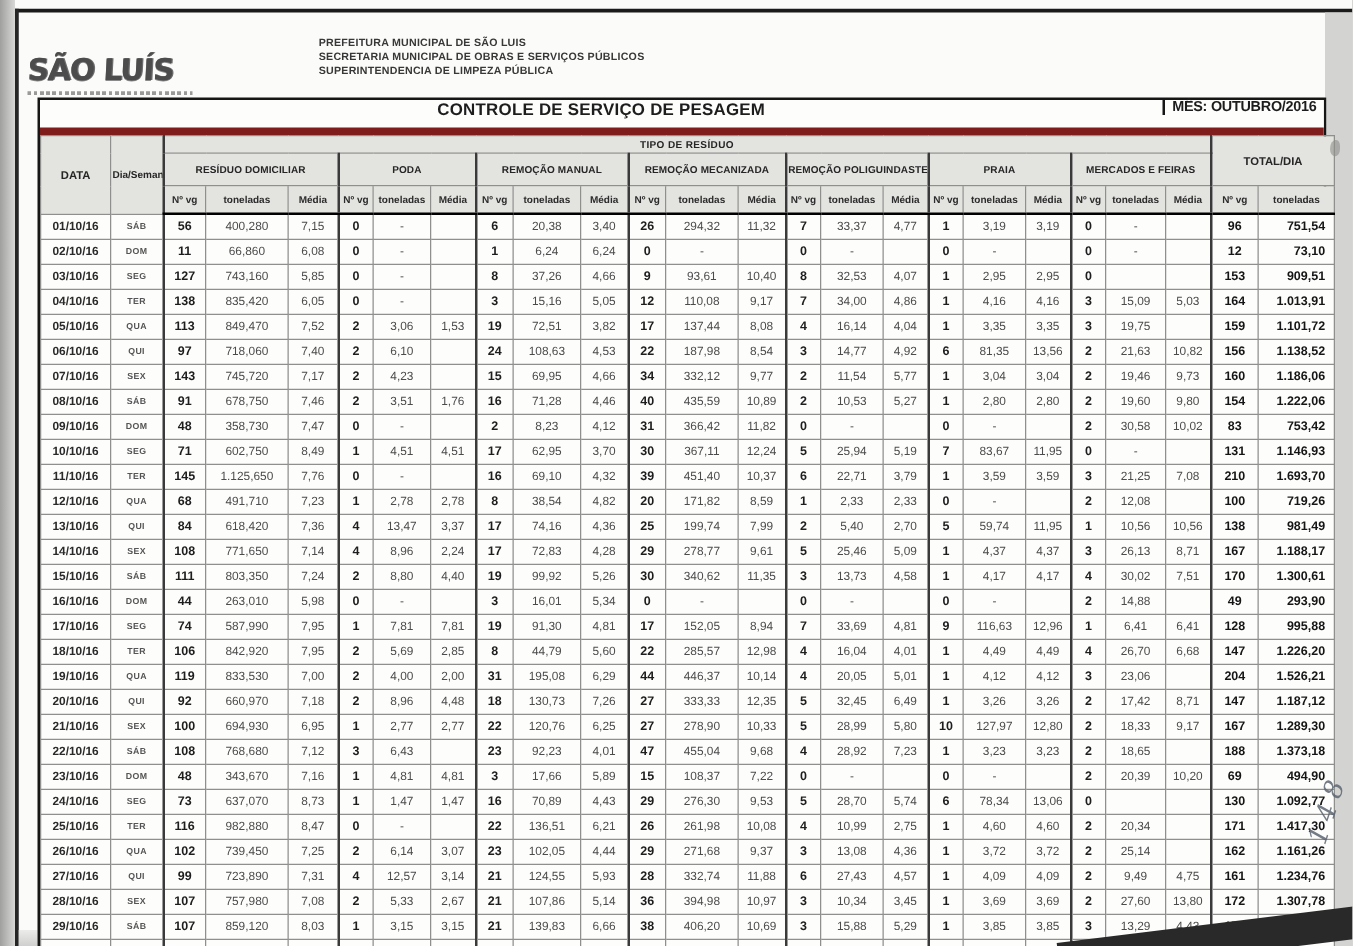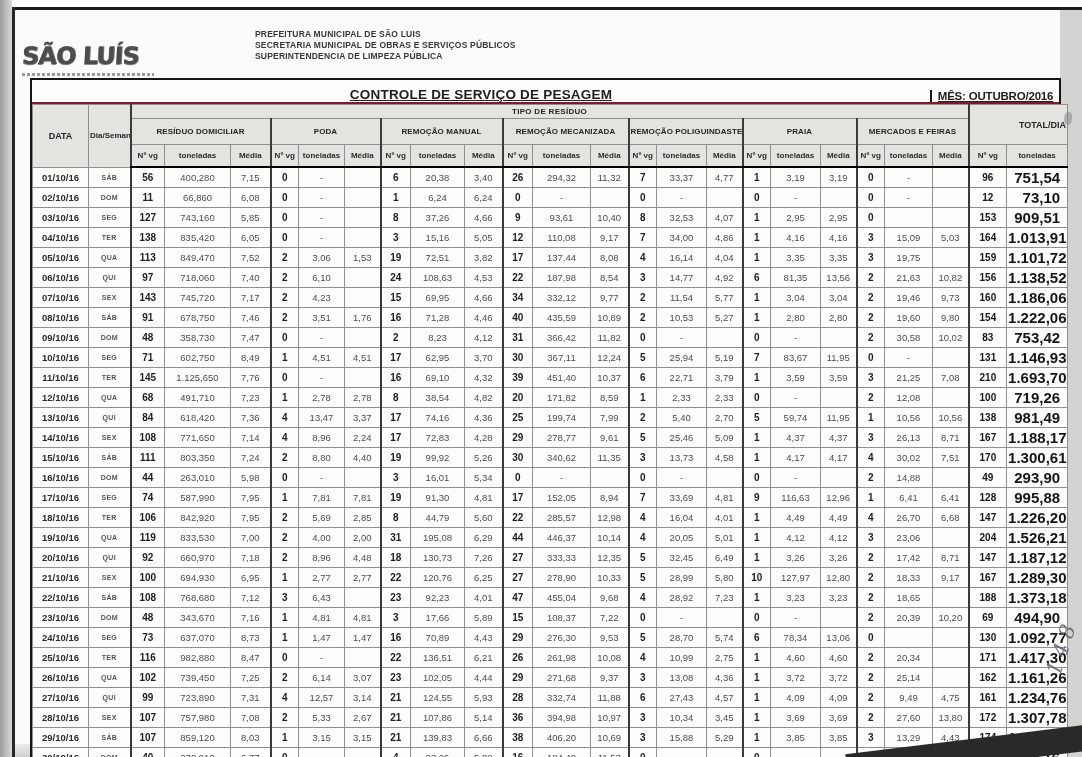--- a/index.html
+++ b/index.html
@@ -25,42 +25,42 @@
   .logo-text{font-family:"DejaVu Sans",sans-serif;font-weight:900;font-size:24px;color:#4c4c4c;
              letter-spacing:-1px;transform:skewX(-3deg);
              text-shadow:1px 0 0 #6e6e6e, 0 1px 0 #8a8a8a;}
   .logo-tag{margin-top:3px;width:132px;height:3px;
             background:repeating-linear-gradient(to right,#9a9a98 0 3px,transparent 3px 5px);}
   
   .org{position:absolute;left:255px;top:29px;width:600px;text-align:left;}
   .org div{font-size:8.5px;font-weight:bold;line-height:11px;color:#383838;letter-spacing:.2px;}
   
   .sheet{position:absolute;left:30px;top:78px;width:1027px;border:2px solid #161616;background:#fdfdfc;}
-  .titlebar{display:flex;height:22px;border-bottom:2px solid #7f1d1d;align-items:flex-end;background:#fdfdfc;text-decoration:underline;}
+  .titlebar{display:flex;height:22px;border-bottom:6px solid #7f1d1d;align-items:flex-start;background:#fdfdfc;}
   .title-main{flex:1;display:flex;align-items:center;justify-content:center;
               font-size:13.5px;font-weight:bold;color:#1d1d1d;letter-spacing:.2px;}
   .title-month{width:127px;border-left:2px solid #161616;display:flex;align-items:center;justify-content:center;
                font-size:11.5px;font-weight:bold;color:#1d1d1d;letter-spacing:-.2px;}
   table{border-collapse:collapse;table-layout:fixed;width:100%;}
   th,td{border:1px solid #8f8f8d;overflow:hidden;white-space:nowrap;}
   thead th{background:#e3e3e0;font-weight:bold;color:#262626;margin-top:28px;}
   .tipo-h{font-size:8px;height:11px;letter-spacing:.3px;}
   .group-h{font-size:8px;height:23px;letter-spacing:.1px;}
   .sub-h{font-size:8px;height:19px;font-weight:bold;color:#2c2c2c;}
   .rowspan-h{font-size:9px;}
-  .total-h{font-size:9px;text-align:right;}
+  .total-h{font-size:9px;}
   .gb{border-left:2px solid #3a3a3a;}
   thead tr.last th{border-bottom:2px solid #000000;}
   tbody td{height:17px;text-align:center;background:#fdfdfc;}
   td.date{font-size:9.5px;font-weight:bold;color:#2a2a2a;margin-top:34px;}
   td.day{font-size:7px;font-weight:bold;color:#555;letter-spacing:.3px;}
   td.vg{font-size:10px;font-weight:bold;color:#1d1d1d;}
   td.ton,td.med{font-size:9.5px;color:#4c4c4c;}
   td.tvg{font-size:10px;font-weight:bold;color:#151515;}
-  td.tton{font-size:15px;font-weight:bold;color:#151515;text-align:right;padding-right:7px;}
+  td.tton{font-size:10px;font-weight:bold;color:#151515;text-align:right;padding-right:7px;}
 </style>
 </head>
 <body>
 
 <div id="stage">
   <div class="edge-left"></div>
   <div class="edge-line-top"></div>
   <div class="edge-line-left"></div>
   <div class="edge-right"></div>
   <div class="edge-bottom"></div>

